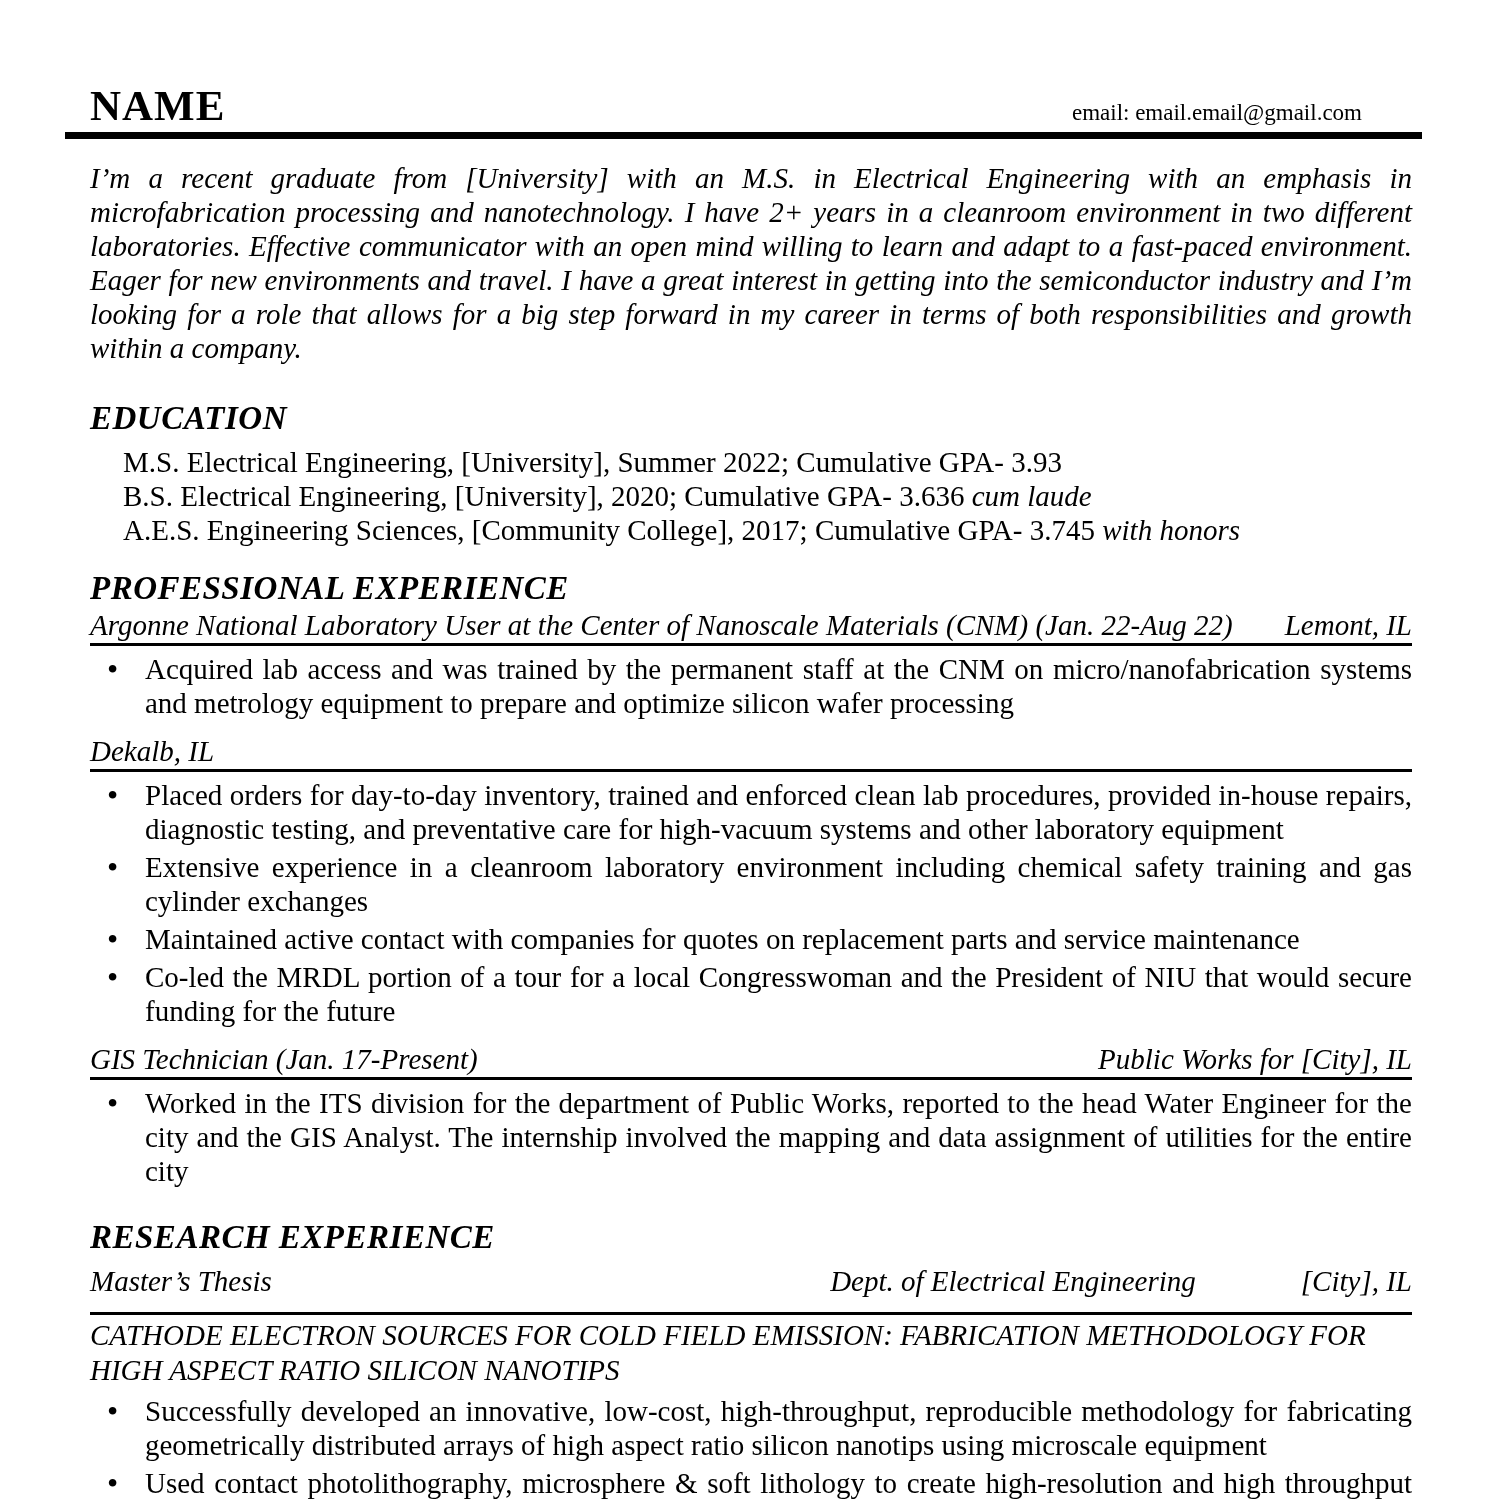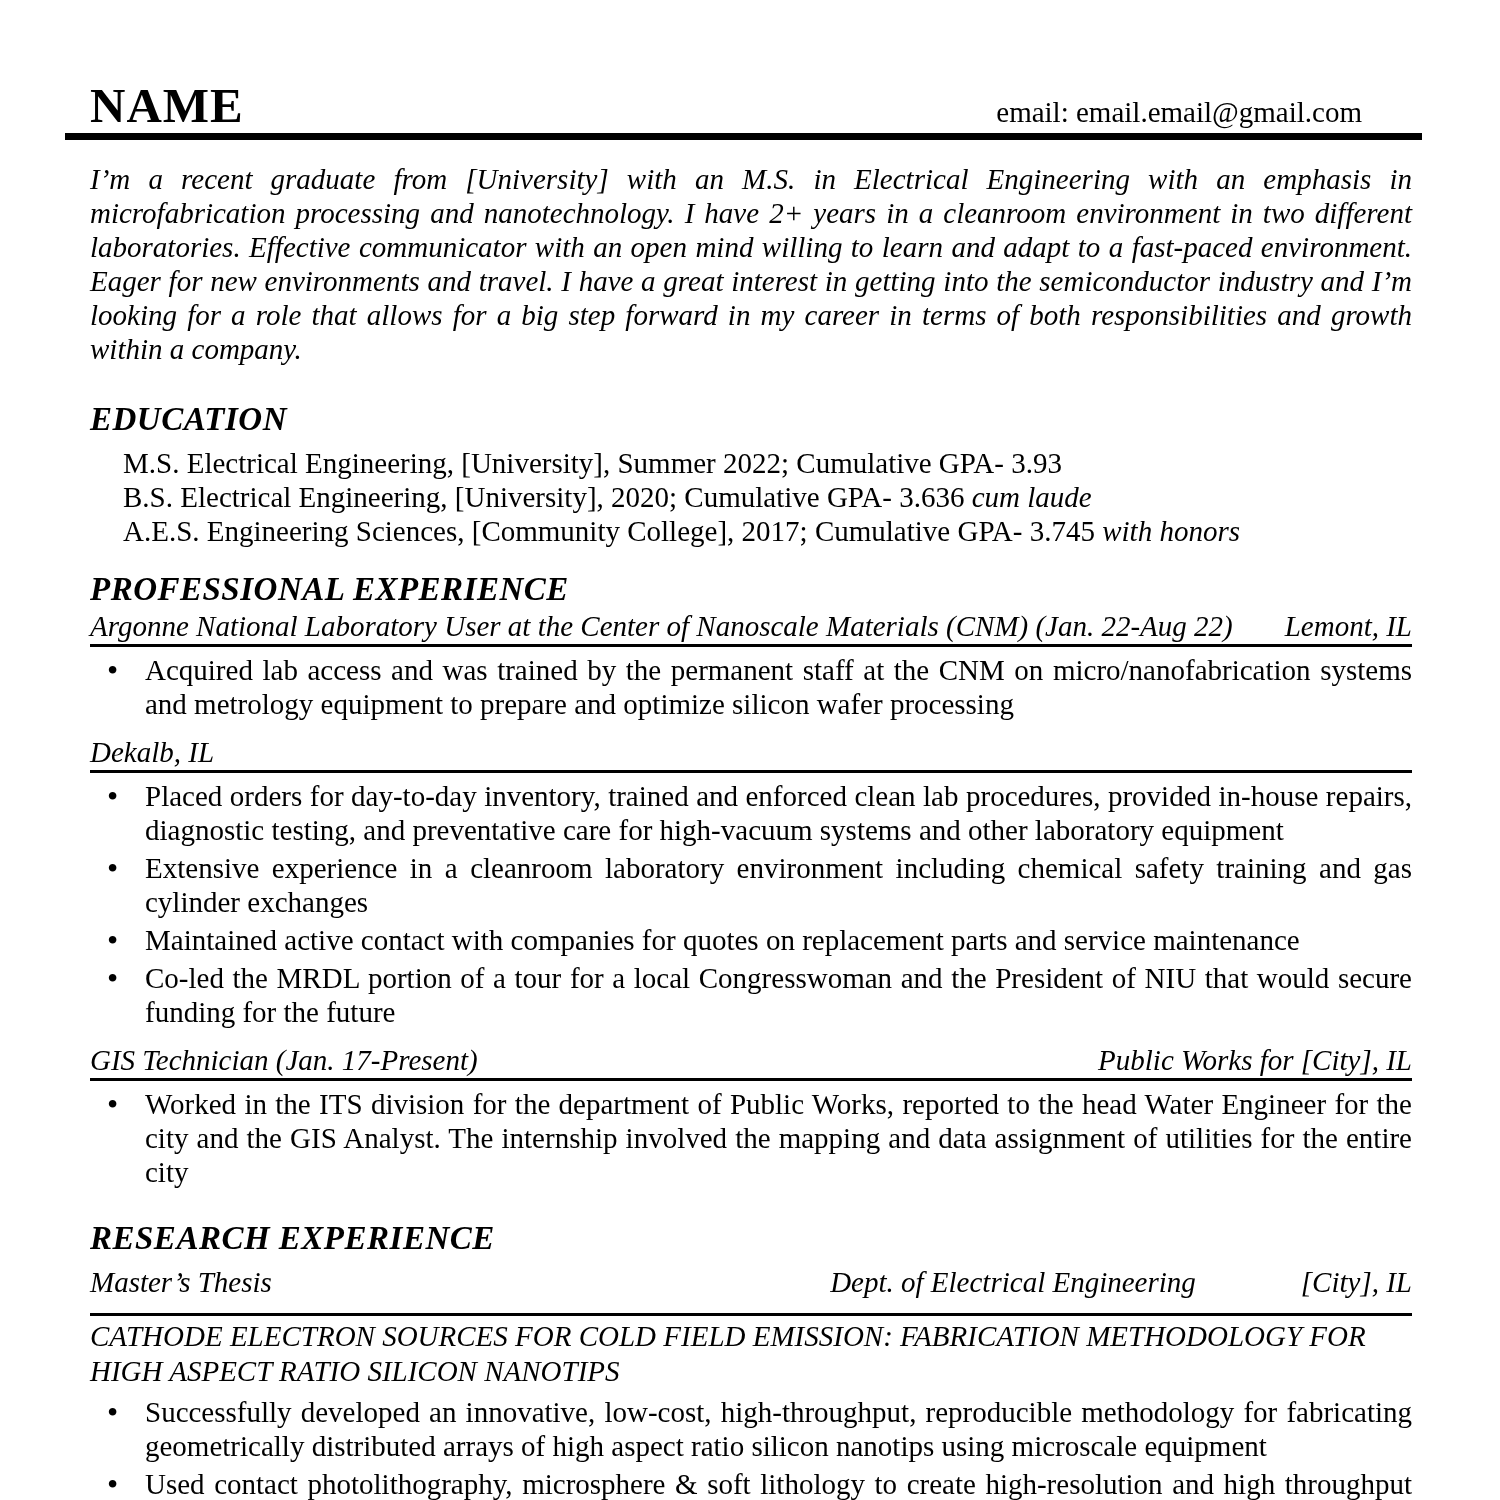--- a/index.html
+++ b/index.html
@@ -7,22 +7,22 @@
   body {
     width: 1500px; height: 1500px; overflow: hidden;
     background: #ffffff; color: #000000;
     font-family: "Liberation Serif", "DejaVu Serif", serif;
     font-size: 29px;
   }
   .page { padding: 84px 88px 0 90px; }
 
   
   .header-row { display: flex; justify-content: space-between; align-items: baseline; }
-  .name { font-size: 49px; font-weight: bold; line-height: 44px; letter-spacing: 1px; }
-  .email { font-size: 29px; margin-right: 50px; }
+  .name { font-size: 43px; font-weight: bold; line-height: 44px; letter-spacing: 1px; }
+  .email { font-size: 23px; margin-right: 50px; }
   .rule { height: 7px; background: #000; margin: 4px -10px 0 -25px; }
 
   
   .summary {
     margin-top: 22px; font-style: italic; text-align: justify;
     line-height: 34px;
   }
 
   
   .section-title {

